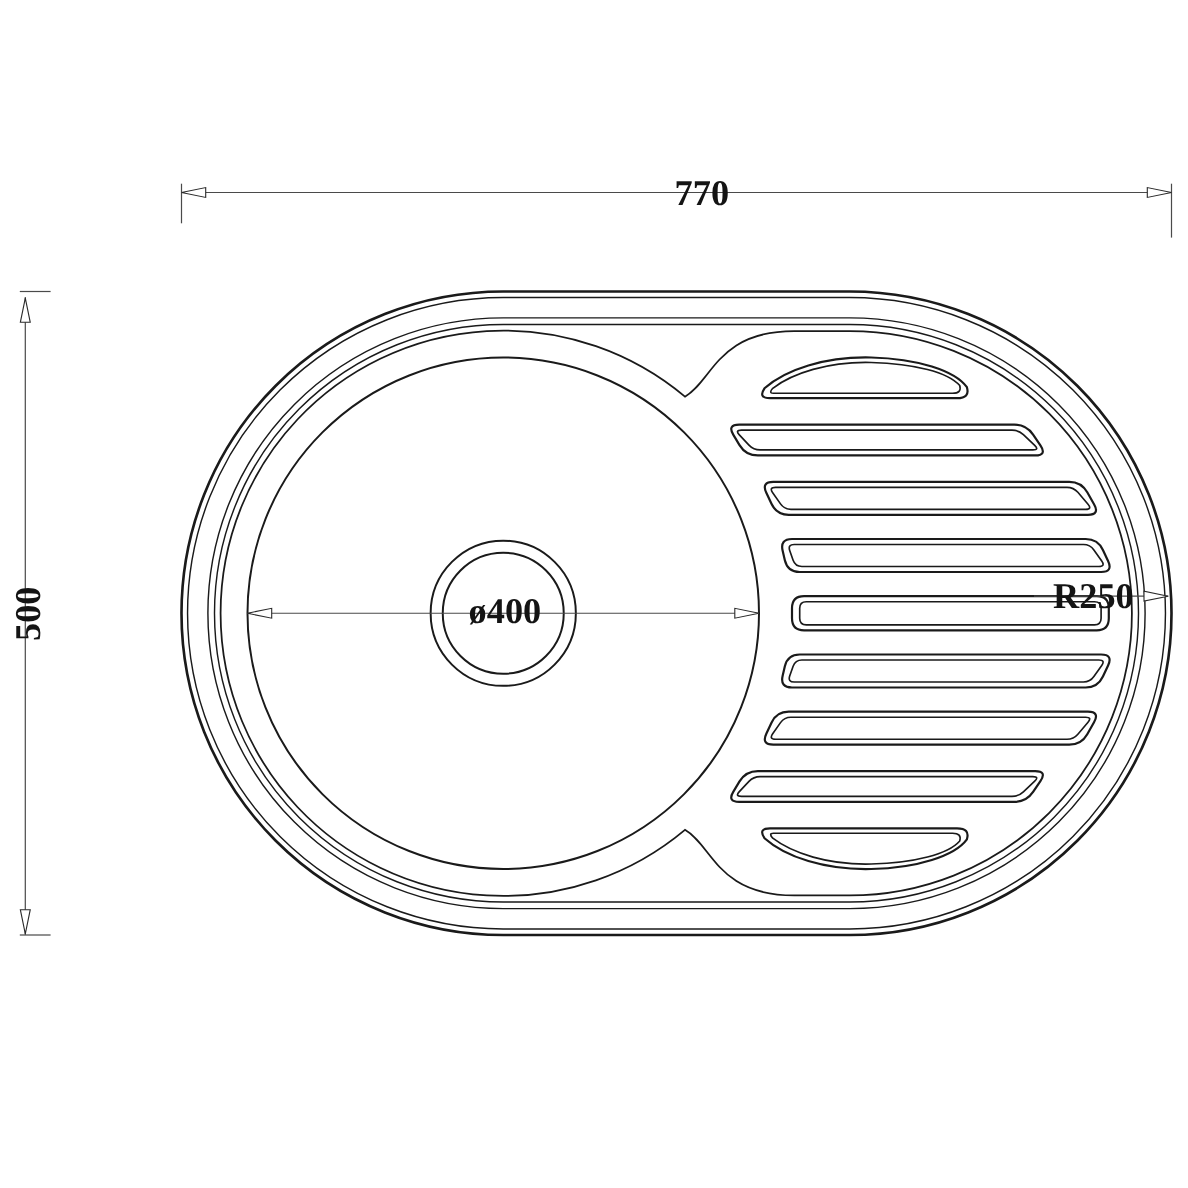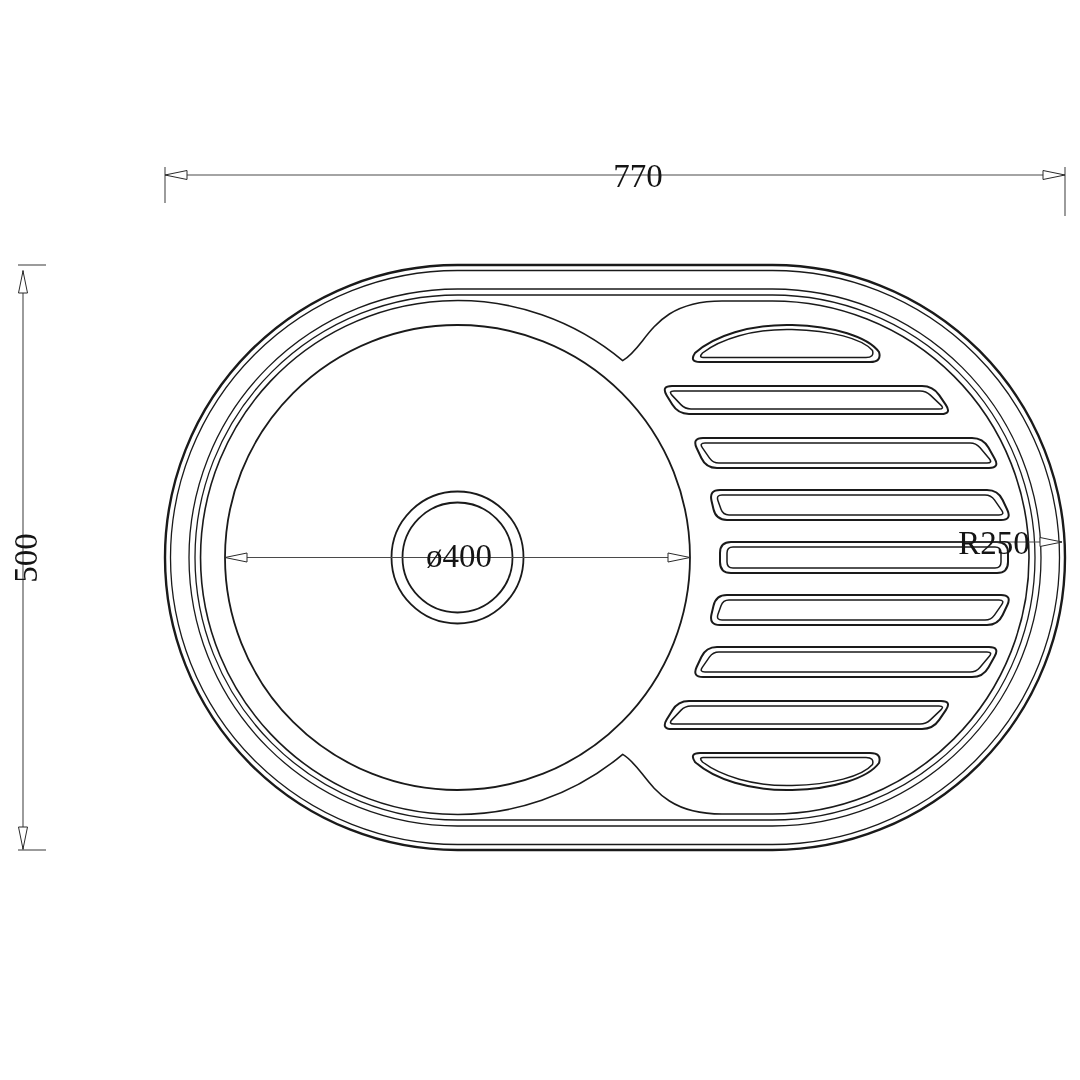--- a/index.html
+++ b/index.html
@@ -1,17 +1,17 @@
 <!DOCTYPE html>
 <html><head>
 <meta charset="utf-8">
 <style>
   html,body{margin:0;padding:0;background:#ffffff;}
   .frame{position:relative;width:1080px;height:1080px;background:#ffffff;overflow:hidden;
-         font-family:"Liberation Serif", serif;}
+         font-family:"Liberation Serif", serif;font-weight:bold;}
   svg{display:block;}
   .part{fill:none;stroke:#1a1a1a;}
   .dimline{fill:none;stroke:#4a4a4a;stroke-width:1.1;}
   .dimarrow{fill:#ffffff;stroke:#2a2a2a;stroke-width:1;}
   .dimtext{font-family:"Liberation Serif", serif;font-size:33px;fill:#141414;}
 </style>
 </head>
 <body>
 
 <div class="frame">

